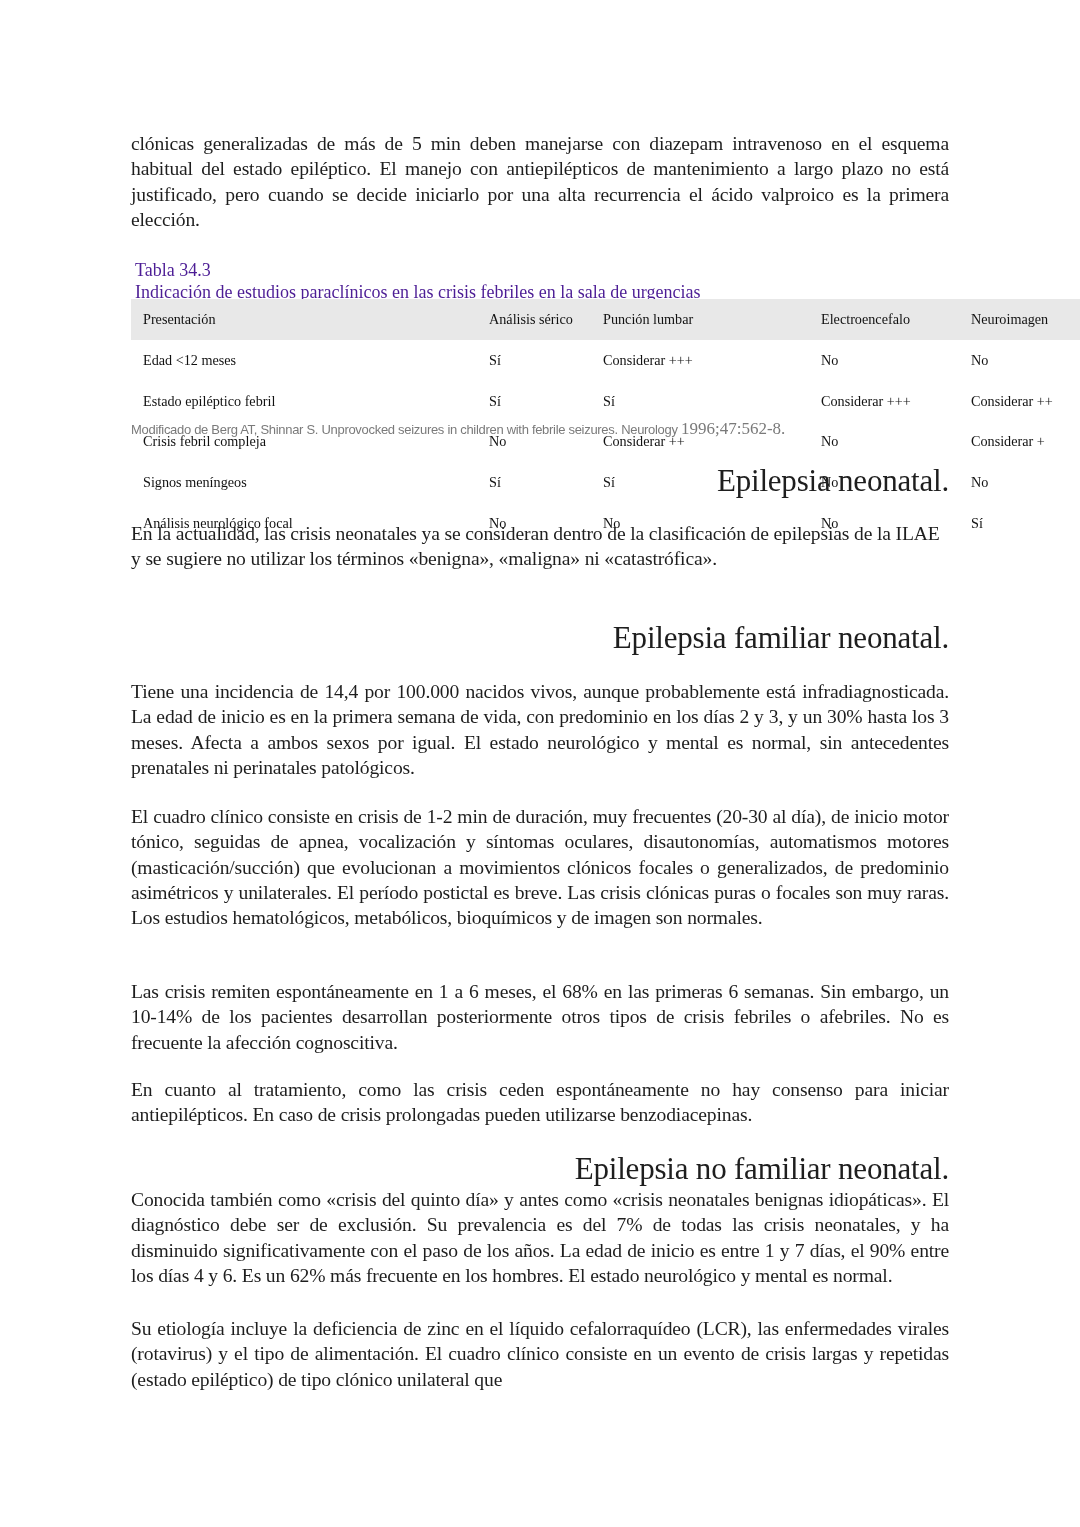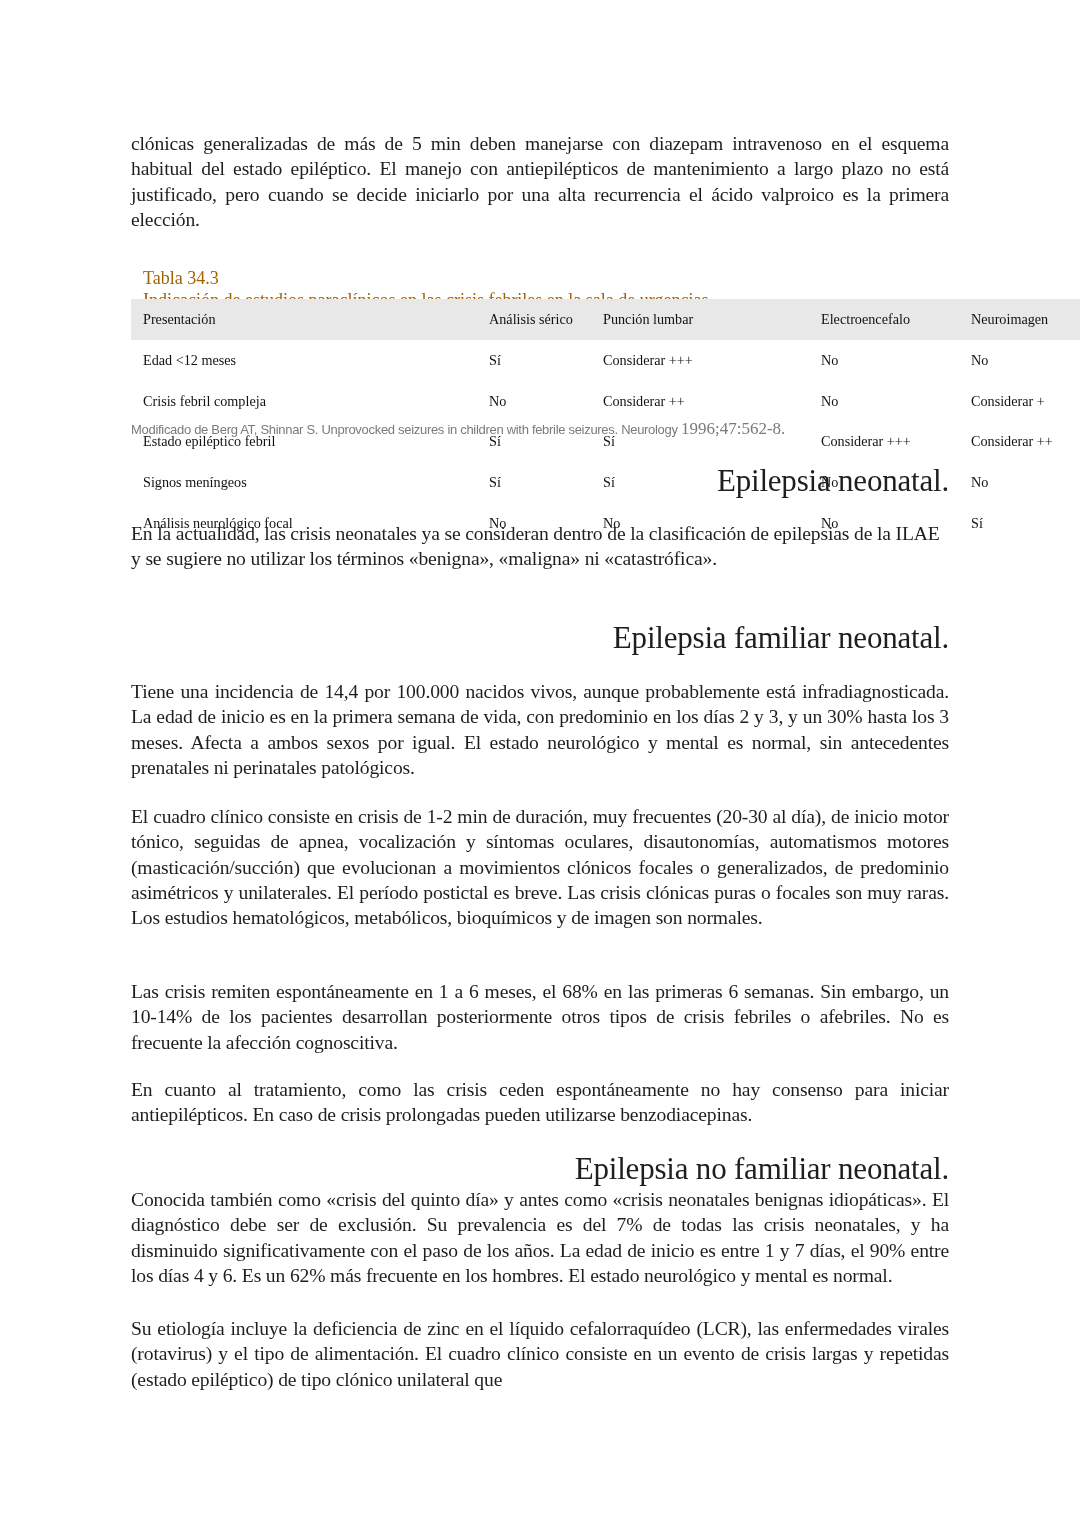--- a/index.html
+++ b/index.html
@@ -29,24 +29,24 @@
       font-size: 31px;
       line-height: 36px;
       font-weight: normal;
       margin: 0;
       color: #1e1e1e;
       letter-spacing: -0.2px;
       text-align: right;
     }
     .caption-label, .caption-title {
       font-family: "Liberation Serif", serif;
-      color: #a16207;
+      color: #4c1d95;
       font-size: 18px;
       line-height: 21px;
-      margin: 12px;
+      margin: 4px;
     }
     .table-wrap {
       position: absolute;
       left: 131px;
       top: 299px;
       width: 949px;
     }
     table.paraclinic {
       border-collapse: collapse;
       width: 949px;
@@ -111,32 +111,32 @@
     </thead>
     <tbody>
       <tr>
         <td>Edad &lt;12 meses</td>
         <td>Sí</td>
         <td>Considerar +++</td>
         <td>No</td>
         <td>No</td>
       </tr>
       <tr>
+        <td>Estado epiléptico febril</td>
+        <td>Sí</td>
+        <td>Sí</td>
+        <td>Considerar +++</td>
+        <td>Considerar ++</td>
+      </tr>
+      <tr>
         <td>Crisis febril compleja</td>
         <td>No</td>
         <td>Considerar ++</td>
         <td>No</td>
         <td>Considerar +</td>
-      </tr>
-      <tr>
-        <td>Estado epiléptico febril</td>
-        <td>Sí</td>
-        <td>Sí</td>
-        <td>Considerar +++</td>
-        <td>Considerar ++</td>
       </tr>
       <tr>
         <td>Signos meníngeos</td>
         <td>Sí</td>
         <td>Sí</td>
         <td>No</td>
         <td>No</td>
       </tr>
       <tr>
         <td>Análisis neurológico focal</td>

